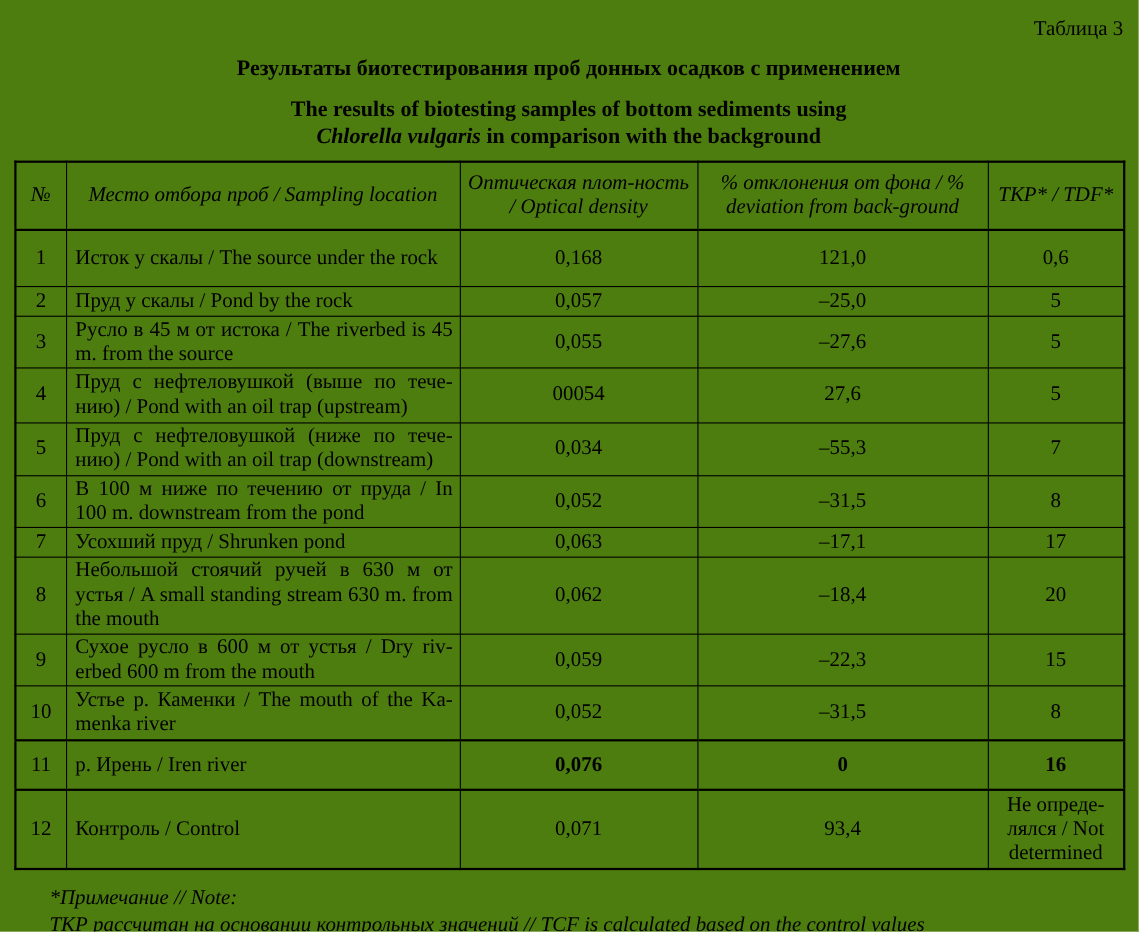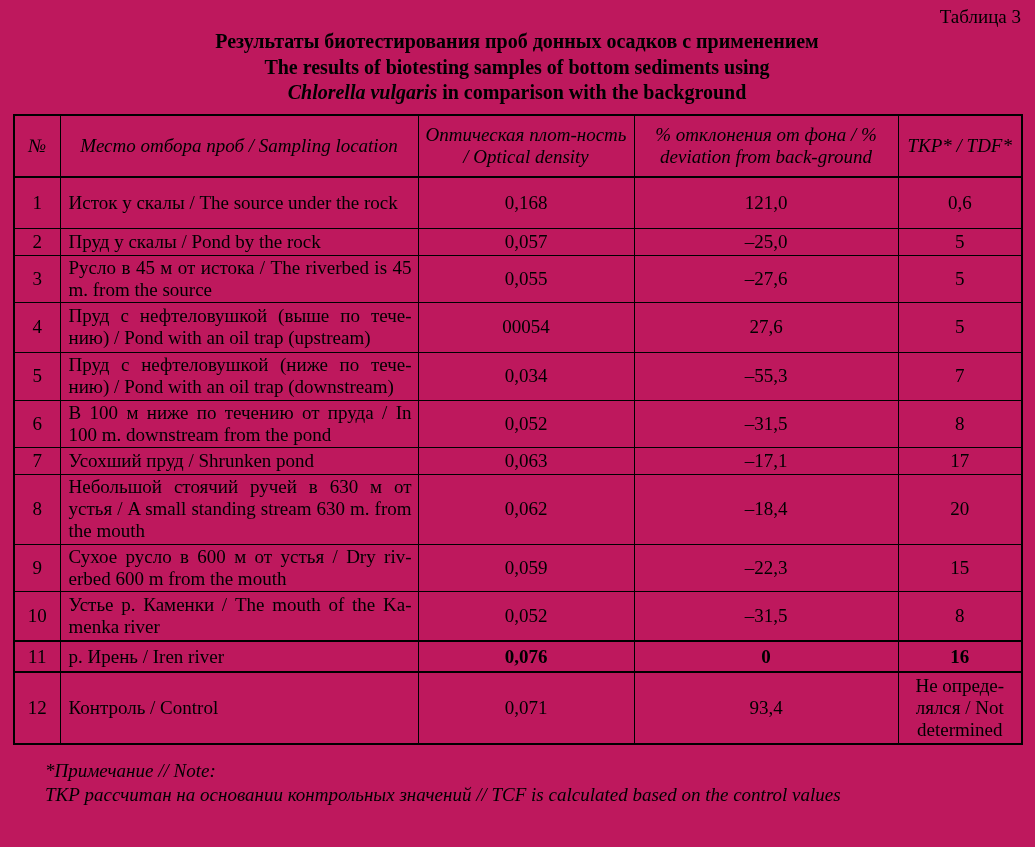--- a/index.html
+++ b/index.html
@@ -5,41 +5,41 @@
   * { box-sizing: border-box; }
   body {
     margin: 0;
     background: #ffffff;
     color: #000000;
     font-family: "Liberation Serif", serif;
   }
   .page {
     width: 1035px;
     height: 847px;
-    background: #be185d;
-    padding-top: 5px;
+    background: #4d7c0f;
+    padding-top: 15px;
     overflow: hidden;
   }
   .head {
     width: 1008px;
     margin-left: 13px;
   }
   .tab-label {
     text-align: right;
     font-size: 19px;
     line-height: 23px;
   }
   .title-line {
     text-align: center;
     font-weight: bold;
     font-size: 20px;
     line-height: 25px;
   }
   .species { font-style: italic; }
-  .mt2 { margin-top: 1px; }
+  .mt2 { margin-top: 12px; }
   .mt4 { margin-top: 4px; }
 
   table.results {
     margin-left: 13px;
     margin-top: 9px;
     width: 1008px;
     border-collapse: collapse;
     table-layout: fixed;
     border: 2px solid #000;
   }
@@ -71,21 +71,21 @@
   tbody tr:nth-child(1)  { height: 51px; }
   tbody tr:nth-child(2)  { height: 27px; }
   tbody tr:nth-child(3)  { height: 45px; }
   tbody tr:nth-child(4)  { height: 50px; }
   tbody tr:nth-child(5)  { height: 48px; }
   tbody tr:nth-child(6)  { height: 44px; }
   tbody tr:nth-child(7)  { height: 26px; }
   tbody tr:nth-child(8)  { height: 70px; }
   tbody tr:nth-child(9)  { height: 47px; }
   tbody tr:nth-child(10) { height: 50px; }
-  tbody tr:nth-child(11) { height: 31px; }
+  tbody tr:nth-child(11) { height: 45px; }
   tbody tr:nth-child(12) { height: 70px; }
 
   tr.emph td {
     border-top: 2px solid #000;
     border-bottom: 2px solid #000;
   }
   tr.emph td.c-val { font-weight: bold; }
 
   .notes {
     margin: 14px 0 0 45px;

